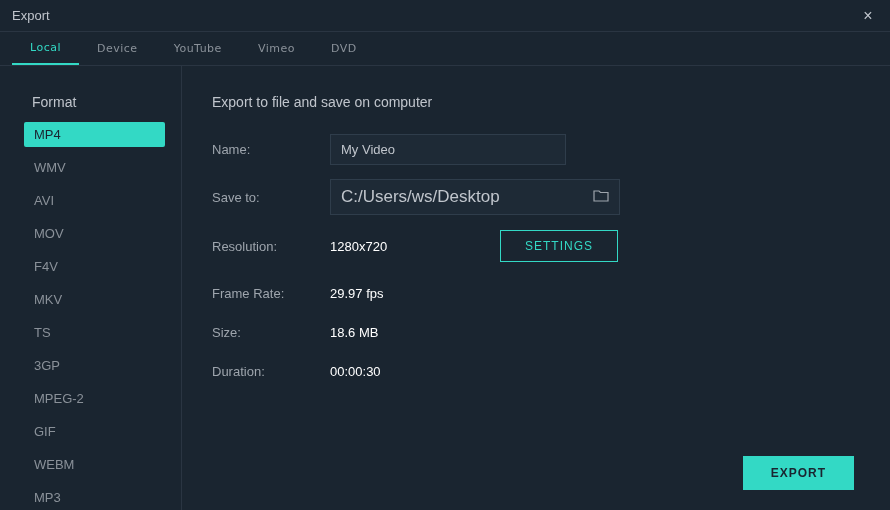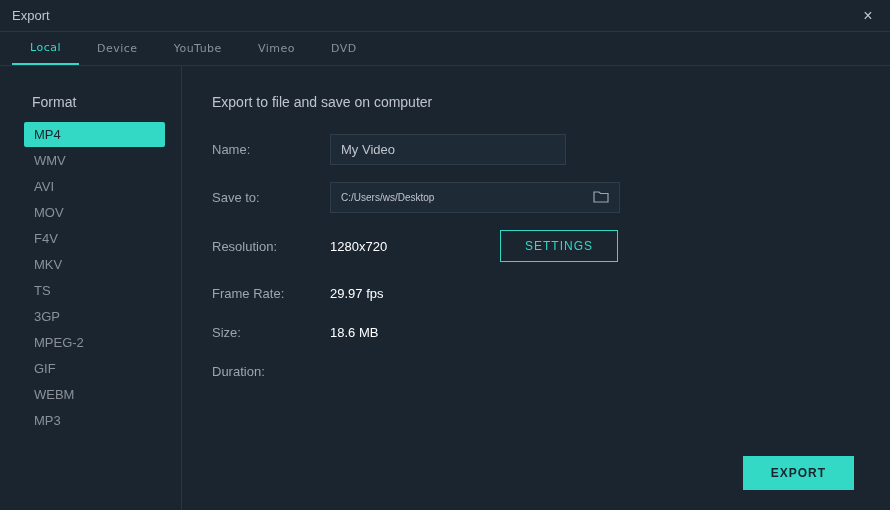--- a/index.html
+++ b/index.html
@@ -67,21 +67,21 @@
     }
     .format-label {
       font-size: 14px;
       color: #c0c5cc;
       margin-bottom: 12px;
       padding-left: 8px;
     }
     .format-list {
       display: flex;
       flex-direction: column;
-      gap: 1px;
+      gap: 8px;
     }
     .format-item {
       padding: 5px 10px;
       font-size: 13px;
       color: #8a9199;
       cursor: pointer;
       border-radius: 2px;
     }
     .format-item.active {
       background: #33d9c5;
@@ -118,21 +118,21 @@
       color: #c0c5cc;
       font-size: 13px;
       padding: 7px 10px;
       width: 236px;
       outline: none;
     }
     .path-display {
       background: #1e2a36;
       border: 1px solid #2f3d4b;
       color: #c0c5cc;
-      font-size: 10px;
+      font-size: 17px;
       padding: 7px 10px;
       width: 290px;
       display: flex;
       align-items: center;
       justify-content: space-between;
     }
     .folder-icon {
       width: 16px;
       height: 13px;
       cursor: pointer;
@@ -233,17 +233,18 @@
       <span class="info-value">29.97 fps</span>
     </div>
 
     <div class="form-row info">
       <span class="form-label">Size:</span>
       <span class="info-value">18.6 MB</span>
     </div>
 
     <div class="form-row info">
       <span class="form-label">Duration:</span>
+      <span class="info-value">00:00:30</span>
     </div>
 
     <button class="export-btn">EXPORT</button>
   </div>
 </div>
 
 </body></html>

